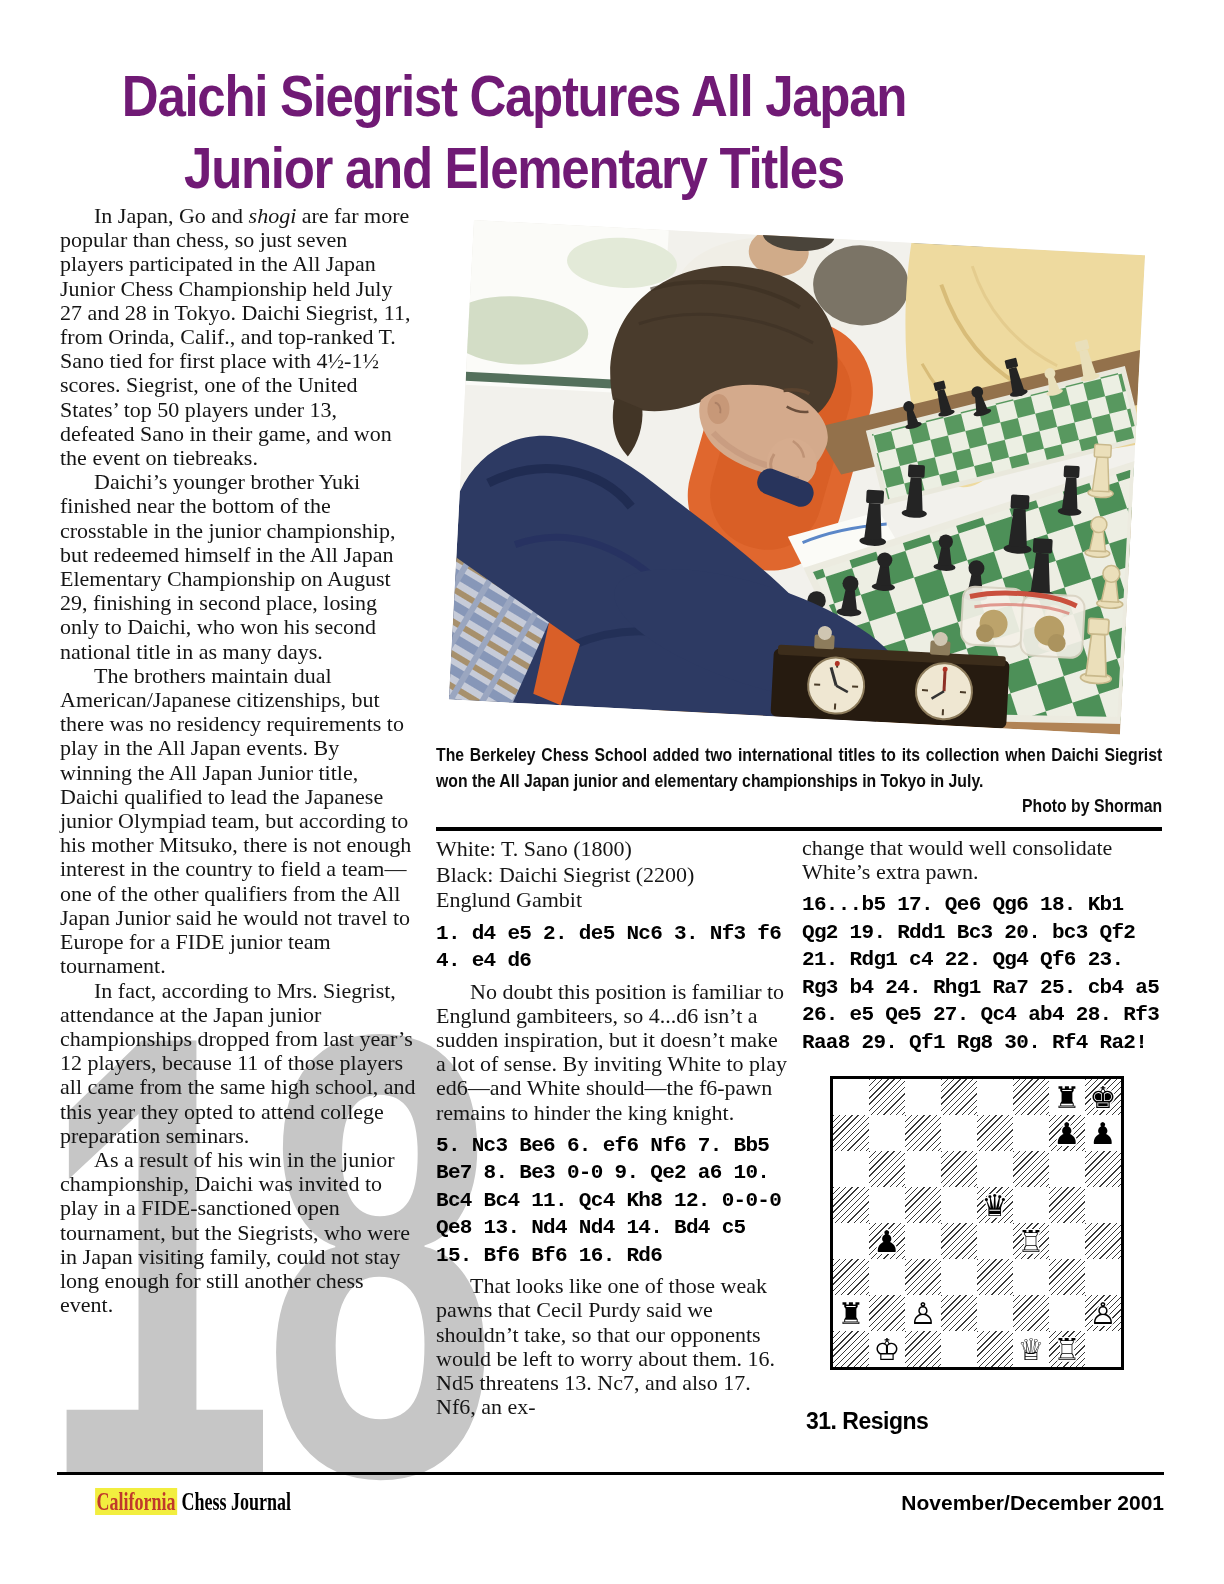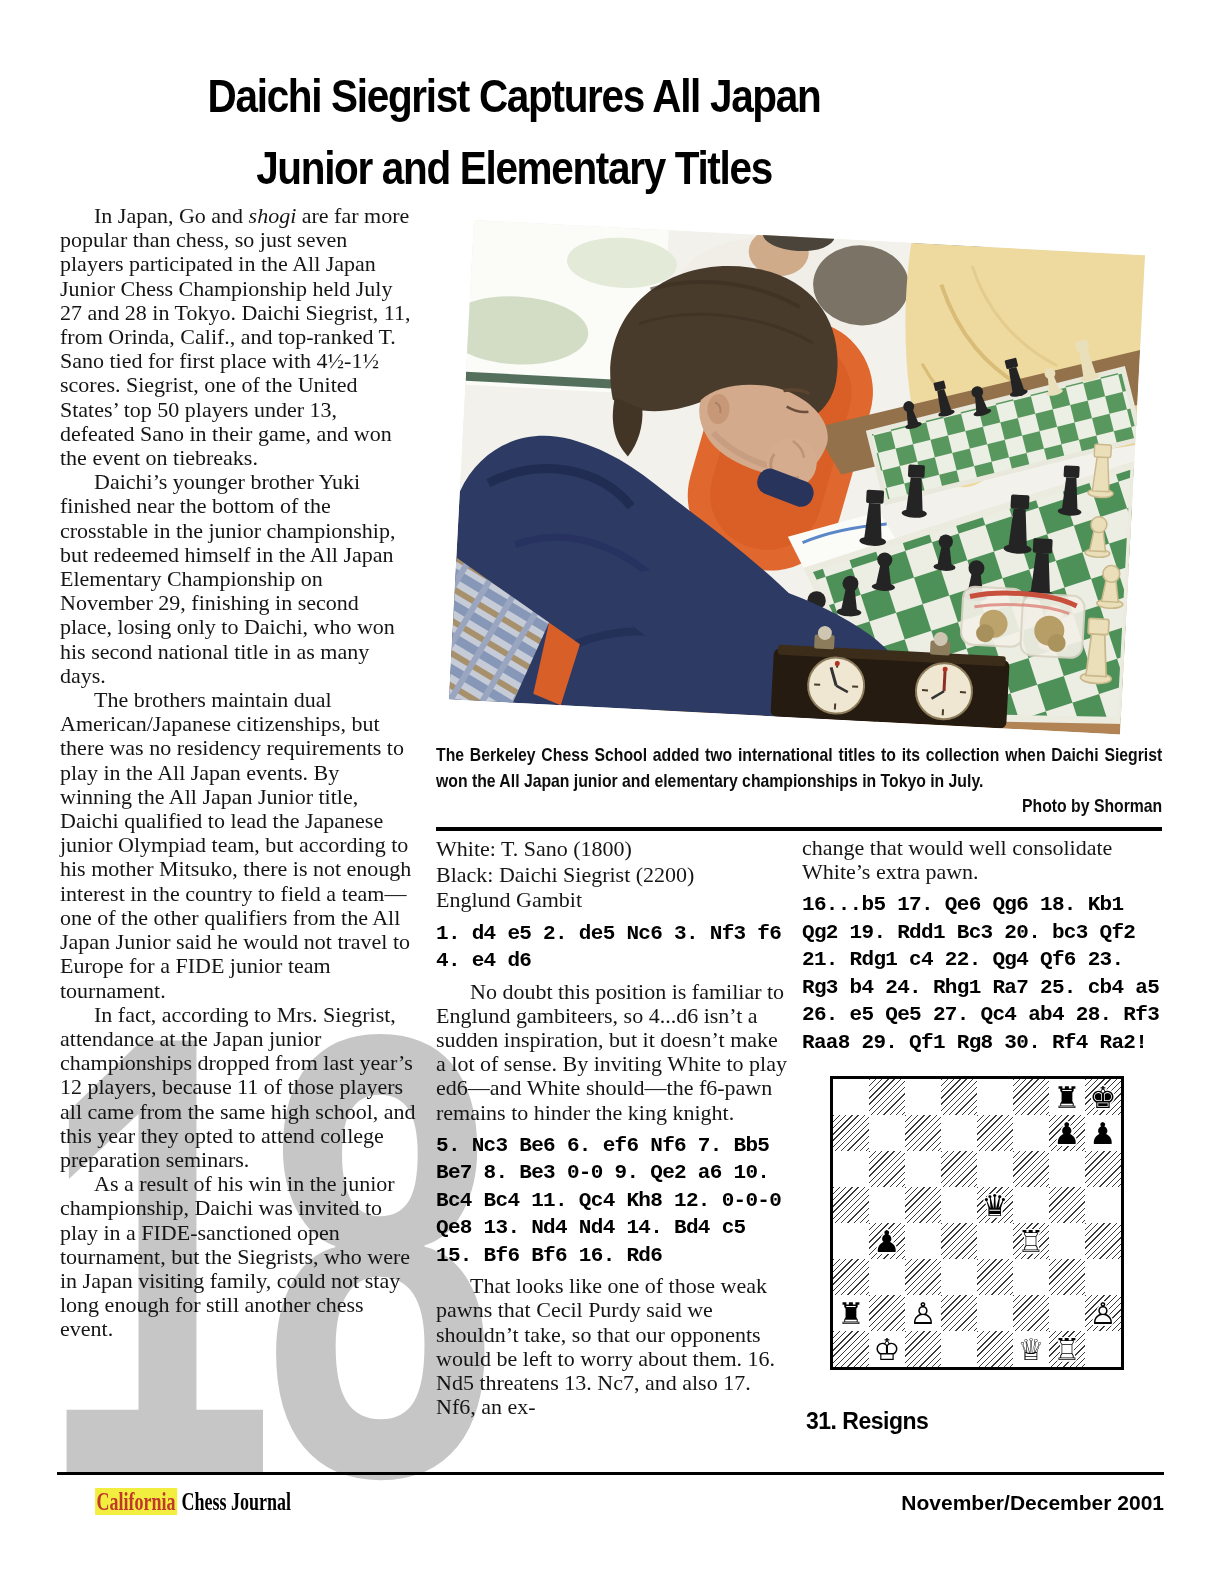--- a/index.html
+++ b/index.html
@@ -12,21 +12,21 @@
     position:absolute;left:40px;top:941px;z-index:0;
     font-family:"Liberation Sans",sans-serif;font-weight:bold;
     font-size:630px;line-height:1;color:#c6c6c6;
     transform:scaleX(0.67);transform-origin:left top;
     letter-spacing:-18px;white-space:nowrap;
   }
   
   .headline{
     position:absolute;top:60px;left:0;width:1028px;z-index:2;
     text-align:center;font-family:"Liberation Sans",sans-serif;
-    font-weight:bold;color:#000000;font-size:46px;line-height:72px;
+    font-weight:bold;color:#701a75;font-size:58px;line-height:72px;
   }
   .headline .tline{display:block;transform:scaleX(0.88);transform-origin:center;letter-spacing:-1.5px;white-space:nowrap;}
   
   .photo{
     position:absolute;left:474px;top:220px;width:672px;height:480px;z-index:2;
     transform:rotate(3deg);transform-origin:0 0;overflow:hidden;background:#f2f1ec;
   }
   
   .caption-wrap{position:absolute;left:436px;top:742px;width:726px;z-index:2;}
   .caption{
@@ -257,21 +257,21 @@
 
 <div class="caption-wrap">
   <div class="caption">The Berkeley Chess School added two international titles to its collection when Daichi Siegrist won the All Japan junior and elementary championships in Tokyo in July.</div>
   <div class="credit">Photo by Shorman</div>
 </div>
 
 <div class="col-rule"></div>
 
 <div class="col" id="col-left">
   <p><span>In Japan, Go and </span><span class="ital">shogi</span><span> are far more popular than chess, so just seven players participated in the All Japan Junior Chess Championship held July 27 and 28 in Tokyo. Daichi Siegrist, 11, from Orinda, Calif., and top-ranked T. Sano tied for first place with 4½-1½ scores. Siegrist, one of the United States’ top 50 players under 13, defeated Sano in their game, and won the event on tiebreaks.</span></p>
-  <p>Daichi’s younger brother Yuki finished near the bottom of the crosstable in the junior championship, but redeemed himself in the All Japan Elementary Championship on November 29, finishing in second place, losing only to Daichi, who won his second national title in as many days.</p>
+  <p>Daichi’s younger brother Yuki finished near the bottom of the crosstable in the junior championship, but redeemed himself in the All Japan Elementary Championship on August 29, finishing in second place, losing only to Daichi, who won his second national title in as many days.</p>
   <p>The brothers maintain dual American/Japanese citizenships, but there was no residency requirements to play in the All Japan events. By winning the All Japan Junior title, Daichi qualified to lead the Japanese junior Olympiad team, but according to his mother Mitsuko, there is not enough interest in the country to field a team—one of the other qualifiers from the All Japan Junior said he would not travel to Europe for a FIDE junior team tournament.</p>
   <p>In fact, according to Mrs. Siegrist, attendance at the Japan junior championships dropped from last year’s 12 players, because 11 of those players all came from the same high school, and this year they opted to attend college preparation seminars.</p>
   <p>As a result of his win in the junior championship, Daichi was invited to play in a FIDE-sanctioned open tournament, but the Siegrists, who were in Japan visiting family, could not stay long enough for still another chess event.</p>
 </div>
 
 <div class="col" id="col-mid">
   <div class="gh">
     <p>White: T. Sano (1800)</p>
     <p>Black: Daichi Siegrist (2200)</p>
     <p>Englund Gambit</p>

